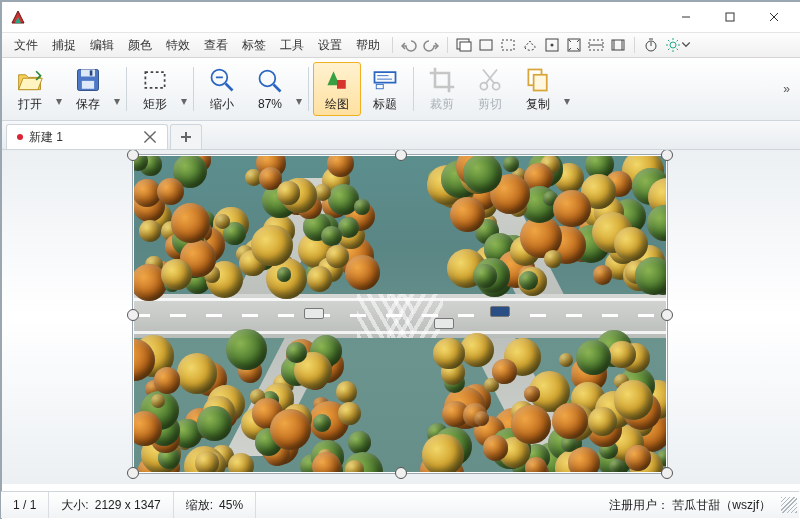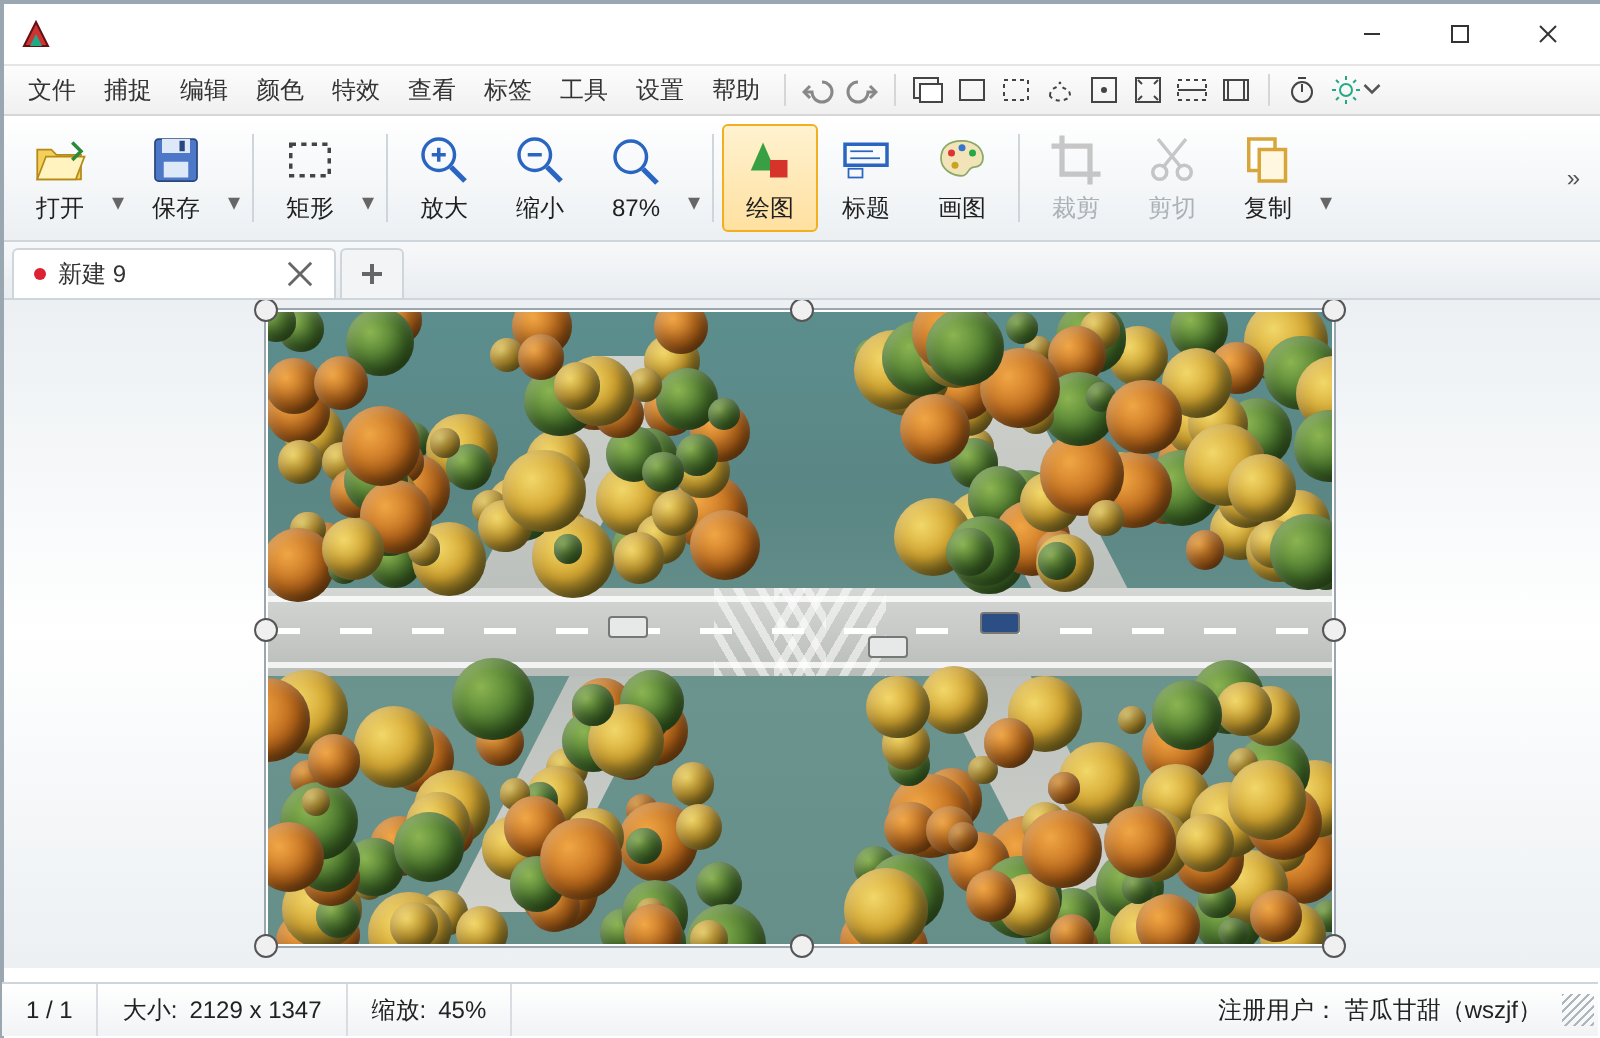--- a/index.html
+++ b/index.html
@@ -323,31 +323,20 @@
   <span class="tool-dd">▾</span>
 
   <div class="vsep"></div>
 
   <div class="tool-btn">
     <span class="ic">
         <svg viewBox="0 0 32 32">
           <circle cx="13" cy="13" r="9" fill="none" stroke="#2b65c2" stroke-width="2"></circle>
           <line x1="20" y1="20" x2="28" y2="28" stroke="#2b65c2" stroke-width="3"></line>
           <line x1="9" y1="13" x2="17" y2="13" stroke="#2b65c2" stroke-width="2"></line>
-          <line x1="13" y1="9" x2="13" y2="17" stroke="#2b65c2" stroke-width="2"></line>
-        </svg>
-      </span>
-    <span class="lbl">放大</span>
-  </div>
-  <div class="tool-btn">
-    <span class="ic">
-        <svg viewBox="0 0 32 32">
-          <circle cx="13" cy="13" r="9" fill="none" stroke="#2b65c2" stroke-width="2"></circle>
-          <line x1="20" y1="20" x2="28" y2="28" stroke="#2b65c2" stroke-width="3"></line>
-          <line x1="9" y1="13" x2="17" y2="13" stroke="#2b65c2" stroke-width="2"></line>
         </svg>
       </span>
     <span class="lbl">缩小</span>
   </div>
   <div class="tool-btn">
     <span class="ic">
         <svg viewBox="0 0 32 32">
           <circle cx="13" cy="13" r="9" fill="none" stroke="#2b65c2" stroke-width="2"></circle>
           <line x1="20" y1="20" x2="28" y2="28" stroke="#2b65c2" stroke-width="3"></line>
         </svg>
@@ -371,32 +360,20 @@
     <span class="ic">
         <svg viewBox="0 0 32 32">
           <rect x="4" y="7" width="24" height="12" fill="none" stroke="#2b65c2" stroke-width="2"></rect>
           <line x1="7" y1="11" x2="20" y2="11" stroke="#2b65c2"></line>
           <line x1="7" y1="15" x2="24" y2="15" stroke="#2b65c2"></line>
           <rect x="6" y="21" width="8" height="5" fill="none" stroke="#2b65c2"></rect>
         </svg>
       </span>
     <span class="lbl">标题</span>
   </div>
-  <div class="tool-btn">
-    <span class="ic">
-        <svg viewBox="0 0 32 32">
-          <path d="M16 5c8 0 12 5 12 10 0 3-2 5-5 5-4 0-3 5-7 5-6 0-12-4-12-10S8 5 16 5z" fill="#f2e3b8" stroke="#8a6"></path>
-          <circle cx="10" cy="12" r="2" fill="#d33"></circle>
-          <circle cx="16" cy="9" r="2" fill="#37c"></circle>
-          <circle cx="22" cy="12" r="2" fill="#2a4"></circle>
-          <circle cx="12" cy="19" r="2" fill="#c7a422"></circle>
-        </svg>
-      </span>
-    <span class="lbl">画图</span>
-  </div>
 
   <div class="vsep"></div>
 
   <div class="tool-btn disabled">
     <span class="ic">
         <svg viewBox="0 0 32 32">
           <path d="M8 2v22h22M2 8h22v22" fill="none" stroke="#888" stroke-width="3"></path>
         </svg>
       </span>
     <span class="lbl">裁剪</span>
@@ -421,21 +398,21 @@
     <span class="lbl">复制</span>
   </div>
   <span class="tool-dd">▾</span>
 
   <span class="chev">»</span>
 </div>
 
 <div class="tabbar">
   <div class="tab">
     <span class="dot"></span>
-    <span class="tab-label">新建 9</span>
+    <span class="tab-label">新建 1</span>
     <span class="tab-close">
       <svg viewBox="0 0 10 10">
           <line x1="1" y1="1" x2="9" y2="9" stroke="#666"></line>
           <line x1="9" y1="1" x2="1" y2="9" stroke="#666"></line>
         </svg>
     </span>
   </div>
   <div class="tab-plus">
     <svg width="12" height="12" viewBox="0 0 12 12">
         <line x1="6" y1="1" x2="6" y2="11" stroke="#666" stroke-width="2"></line>

